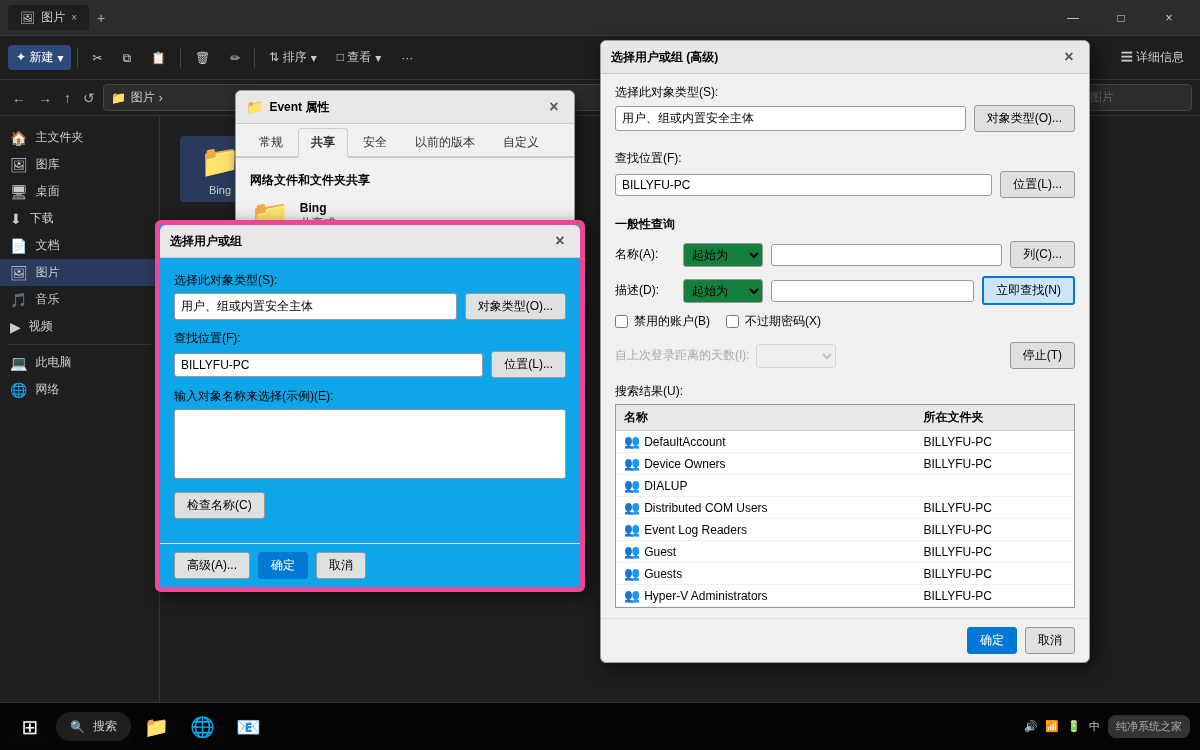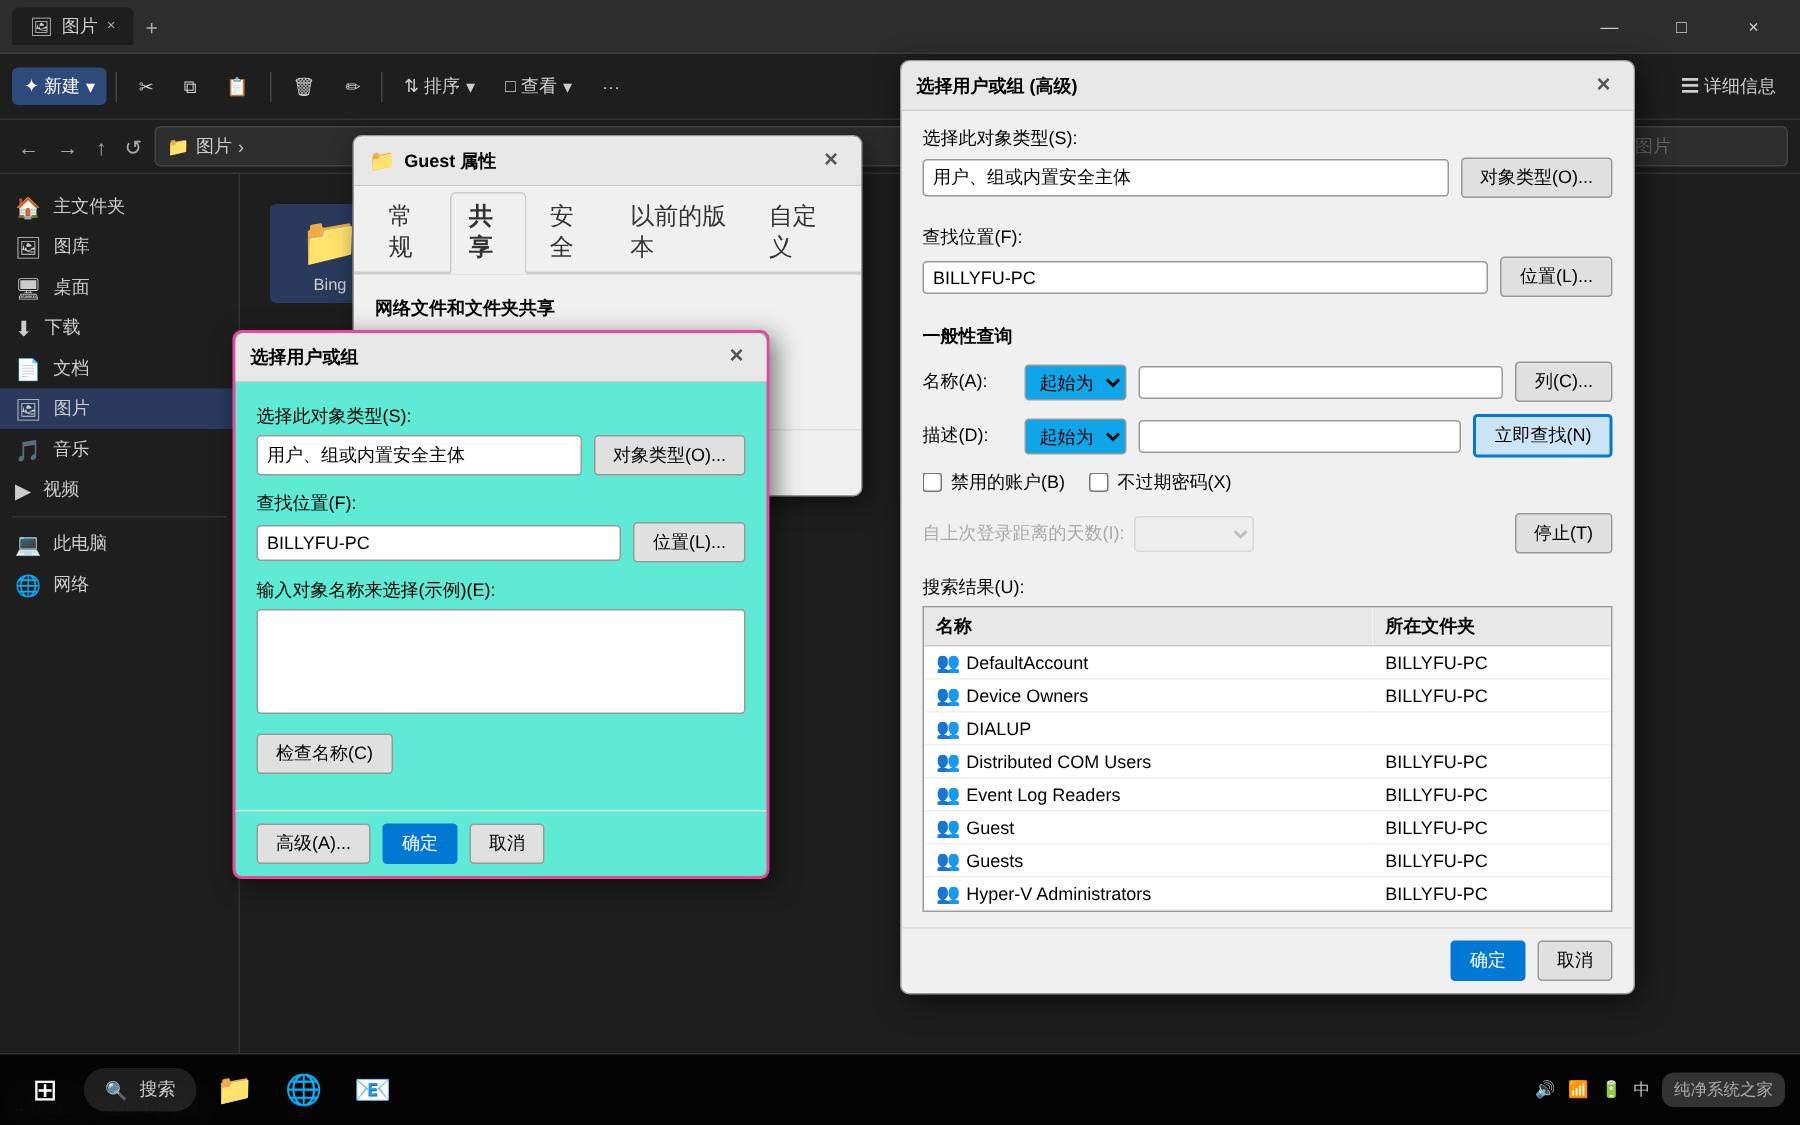--- a/index.html
+++ b/index.html
@@ -295,21 +295,21 @@
     .dialog-tabs {
       display: flex;
       border-bottom: 2px solid #ccc;
       background: #f0f0f0;
       padding: 4px 10px 0;
       gap: 2px;
     }
     .dialog-tab {
       padding: 5px 12px;
       cursor: pointer;
-      font-size: 16px;
+      font-size: 12px;
       color: #333;
       border: 1px solid transparent;
       border-bottom: none;
       border-radius: 4px 4px 0 0;
     }
     .dialog-tab.active {
       background: #f0f0f0;
       border-color: #ccc;
       border-bottom: 2px solid #f0f0f0;
       margin-bottom: -2px;
@@ -338,23 +338,23 @@
       font-size: 12px;
     }
     .folder-name { font-weight: 600; }
     .folder-type { color: #555; }
 
     
     .dialog-select-user {
       position: absolute;
       top: 220px;
       left: 155px;
-      width: 358px;
-      background: #5eead4;
-      border: 2px solid #ec4899;
+      width: 430px;
+      background: #0ea5e9;
+      border: 5px solid #ec4899;
       border-radius: 6px;
       box-shadow: 4px 4px 16px rgba(0,0,0,0.5);
       z-index: 20;
       font-size: 12px;
       color: #000;
     }
 
     .dialog-label {
       font-size: 12px;
       color: #000;
@@ -449,28 +449,27 @@
     .adv-input {
       flex: 1;
       border: 1px solid #999;
       border-radius: 3px;
       padding: 3px 6px;
       font-size: 12px;
       background: #fff;
       color: #000;
     }
     .adv-select {
-      width: 68px;
+      width: 80px;
       border: 1px solid #999;
       border-radius: 3px;
       padding: 3px 4px;
       font-size: 12px;
-      background: #0ea5e9;
-      color: #000;
-      text-align: center;
+      background: #15803d;
+      color: #000;
     }
     .adv-btn {
       background: #e0e0e0;
       border: 1px solid #999;
       border-radius: 3px;
       padding: 4px 12px;
       font-size: 12px;
       cursor: pointer;
       color: #000;
     }
@@ -744,21 +743,21 @@
     <span>中</span>
     <div class="taskbar-logo">
       <span>纯净系统之家</span>
     </div>
   </div>
 </div>
 
 <div class="dialog-bing-props">
   <div class="dialog-titlebar">
     <span class="dialog-icon">📁</span>
-    <span>Guest 属性</span>
+    <span>Event 属性</span>
     <div class="dialog-close">×</div>
   </div>
   <div class="dialog-tabs">
     <div class="dialog-tab">常规</div>
     <div class="dialog-tab active">共享</div>
     <div class="dialog-tab">安全</div>
     <div class="dialog-tab">以前的版本</div>
     <div class="dialog-tab">自定义</div>
   </div>
   <div class="dialog-body">

